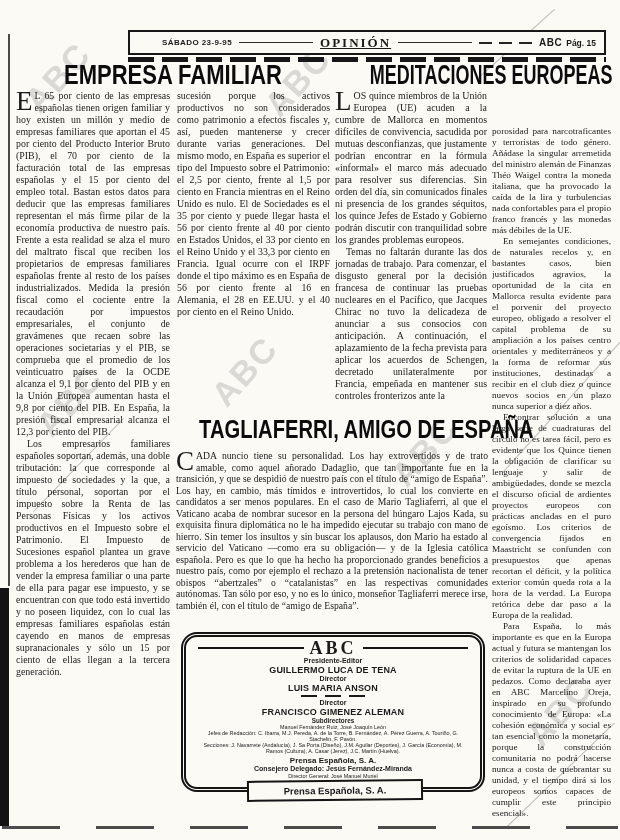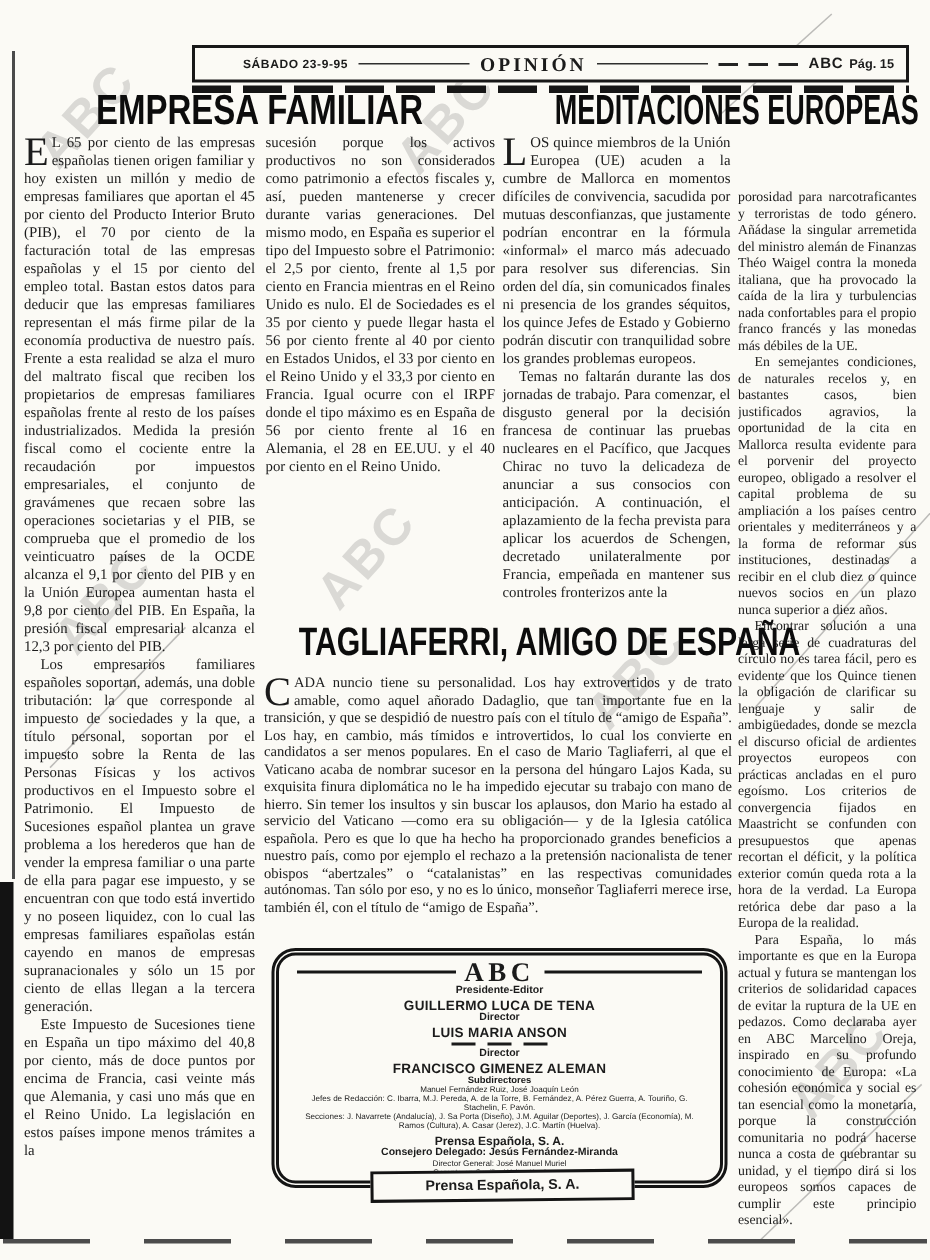--- a/index.html
+++ b/index.html
@@ -6,21 +6,21 @@
   .page{position:relative;width:620px;height:840px;background:#fbfaf5;overflow:hidden;
         font-family:"Liberation Serif",serif;color:#1b1b1b;}
   
   .left-rule-thin{position:absolute;left:8px;top:34px;width:2px;height:552px;background:#4a4a4a;}
   .left-rule-thick{position:absolute;left:0;top:588px;width:9px;height:238px;background:#131313;}
   
   .header-box{position:absolute;left:128px;top:30px;width:478px;height:25px;border:2px solid #181818;
       box-sizing:border-box;display:flex;align-items:center;gap:7px;padding:0 8px;background:#fbfaf5;}
   .header-date{font:700 8px "Liberation Sans",sans-serif;letter-spacing:.4px;white-space:nowrap;margin-left:24px;}
   .header-line{flex:1;height:1px;background:#2e2e2e;}
-  .header-section{font:700 13px "Liberation Serif",serif;letter-spacing:2px;white-space:nowrap;}
+  .header-section{font:700 13px "Liberation Serif",serif;letter-spacing:2px;white-space:nowrap;text-decoration:underline;}
   .header-dashes{display:flex;gap:7px;}
   .header-dashes i{width:13px;height:2px;background:#232323;display:block;}
   .header-right{font:700 8.5px "Liberation Sans",sans-serif;white-space:nowrap;display:flex;gap:4px;align-items:baseline;}
   .header-right .brand{font-size:10px;letter-spacing:.5px;}
   .thick-dash-rule{position:absolute;left:128px;top:57px;width:478px;height:5px;
       background:repeating-linear-gradient(90deg,#161616 0 26px,rgba(0,0,0,0) 26px 34px);}
   
   .headline{position:absolute;text-align:center;font-family:"Liberation Sans",sans-serif;
       font-weight:800;color:#0c0c0c;white-space:nowrap;}
   #hl-empresa{left:14px;top:60px;width:318px;font-size:25px;transform:scale(.88,1.12);}
@@ -108,21 +108,20 @@
   <div class="thick-dash-rule"></div>
 
   <div class="headline" id="hl-empresa">EMPRESA FAMILIAR</div>
   <div class="headline" id="hl-medita">MEDITACIONES EUROPEAS</div>
 
   <div class="newscol" id="col1">
     <p class="first">
       <span class="dropcap">E</span><span>L 65 por ciento de las empresas españolas tienen origen familiar y hoy existen un millón y medio de empresas familiares que aportan el 45 por ciento del Producto Interior Bruto (PIB), el 70 por ciento de la facturación total de las empresas españolas y el 15 por ciento del empleo total. Bastan estos datos para deducir que las empresas familiares representan el más firme pilar de la economía productiva de nuestro país. Frente a esta realidad se alza el muro del maltrato fiscal que reciben los propietarios de empresas familiares españolas frente al resto de los países industrializados. Medida la presión fiscal como el cociente entre la recaudación por impuestos empresariales, el conjunto de gravámenes que recaen sobre las operaciones societarias y el PIB, se comprueba que el promedio de los veinticuatro países de la OCDE alcanza el 9,1 por ciento del PIB y en la Unión Europea aumentan hasta el 9,8 por ciento del PIB. En España, la presión fiscal empresarial alcanza el 12,3 por ciento del PIB.</span>
     </p>
     <p>Los empresarios familiares españoles soportan, además, una doble tributación: la que corresponde al impuesto de sociedades y la que, a título personal, soportan por el impuesto sobre la Renta de las Personas Físicas y los activos productivos en el Impuesto sobre el Patrimonio. El Impuesto de Sucesiones español plantea un grave problema a los herederos que han de vender la empresa familiar o una parte de ella para pagar ese impuesto, y se encuentran con que todo está invertido y no poseen liquidez, con lo cual las empresas familiares españolas están cayendo en manos de empresas supranacionales y sólo un 15 por ciento de ellas llegan a la tercera generación.</p>
-    <p>Este Impuesto de Sucesiones tiene en España un tipo máximo del 40,8 por ciento, más de doce puntos por encima de Francia, casi veinte más que Alemania, y casi uno más que en el Reino Unido. La legislación en estos países impone menos trámites a la</p>
   </div>
 
   <div class="newscol" id="col2">
     <p class="first">sucesión porque los activos productivos no son considerados como patrimonio a efectos fiscales y, así, pueden mantenerse y crecer durante varias generaciones. Del mismo modo, en España es superior el tipo del Impuesto sobre el Patrimonio: el 2,5 por ciento, frente al 1,5 por ciento en Francia mientras en el Reino Unido es nulo. El de Sociedades es el 35 por ciento y puede llegar hasta el 56 por ciento frente al 40 por ciento en Estados Unidos, el 33 por ciento en el Reino Unido y el 33,3 por ciento en Francia. Igual ocurre con el IRPF donde el tipo máximo es en España de 56 por ciento frente al 16 en Alemania, el 28 en EE.UU. y el 40 por ciento en el Reino Unido.</p>
   </div>
 
   <div class="newscol" id="col3">
     <p class="first">
       <span class="dropcap">L</span><span>OS quince miembros de la Unión Europea (UE) acuden a la cumbre de Mallorca en momentos difíciles de convivencia, sacudida por mutuas desconfianzas, que justamente podrían encontrar en la fórmula «informal» el marco más adecuado para resolver sus diferencias. Sin orden del día, sin comunicados finales ni presencia de los grandes séquitos, los quince Jefes de Estado y Gobierno podrán discutir con tranquilidad sobre los grandes problemas europeos.</span>
     </p>

